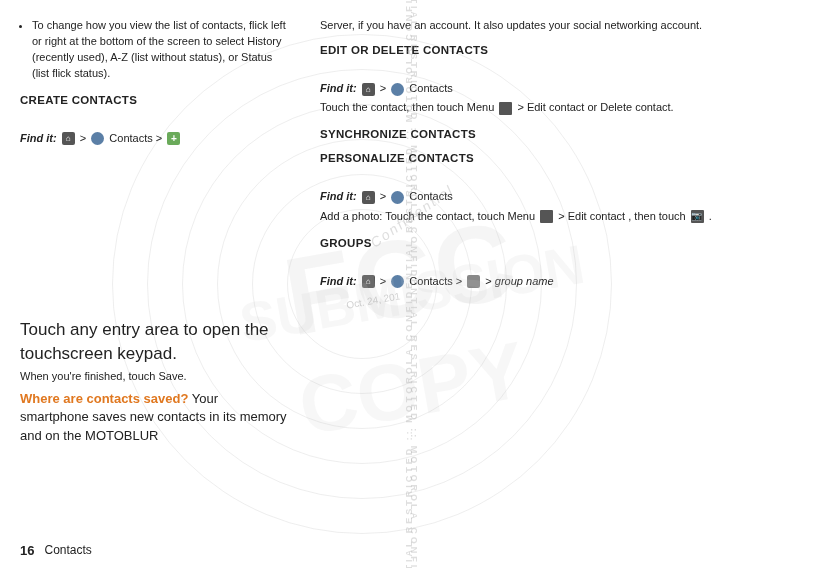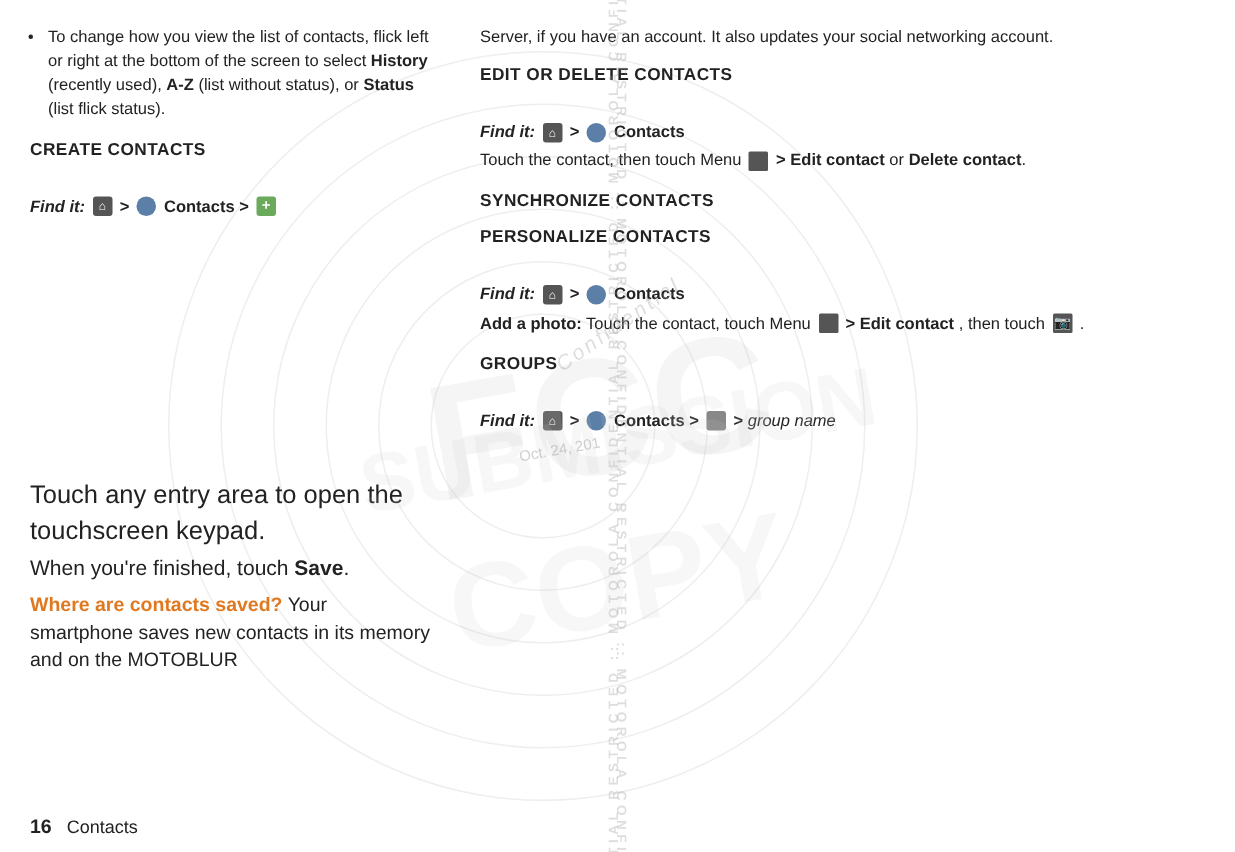--- a/index.html
+++ b/index.html
@@ -144,21 +144,21 @@
       margin-bottom: 10px;
     }
 
     .find-it-line {
       font-size: 11px;
       margin-bottom: 4px;
       line-height: 1.5;
       margin-top: 24px;
     }
 
-    .bold { font-weight: bold; }
+    .bold { font-weight: normal; }
     .italic { font-style: italic; }
     .bold-italic { font-weight: bold; font-style: italic; }
 
     
     .bullet-list {
       padding-left: 12px;
     }
 
     .bullet-list li {
       font-size: 11px;
@@ -276,21 +276,21 @@
           <span class="bold">Contacts</span>
           <span class="bold"> &gt; </span>
           <span style="display:inline-block;width:13px;height:13px;background:#6aaa5a;border-radius:2px;vertical-align:middle;margin:0 2px;font-size:10px;color:#fff;text-align:center;line-height:13px;font-weight:bold;">+</span>
         </div>
       </div>
 
       <div style="height: 160px;"></div>
 
       <div class="bottom-text">
         <div style="font-size:17px;margin-bottom:3px;">Touch any entry area to open the touchscreen keypad.</div>
-        <div style="font-size:14px;margin-bottom:6px;">
+        <div style="font-size:11px;margin-bottom:6px;">
           <span>When you're finished, touch</span>
           <span class="bold">Save</span><span>.</span>
         </div>
         <div style="font-size:13px;line-height:1.4;">
           <span class="orange-text">Where are contacts saved?</span>
           <span> </span><span>Your smartphone saves new contacts in its memory and on the MOTOBLUR</span>
         </div>
       </div>
 
     </div>
@@ -354,18 +354,18 @@
           <span class="bold"> &gt; </span>
           <span style="display:inline-block;width:13px;height:13px;background:#888;border-radius:2px;vertical-align:middle;margin:0 2px;"></span>
           <span class="bold"> &gt; </span>
           <span class="italic">group name</span>
         </div>
       </div>
 
     </div>
   </div>
 
-  <div style="position:absolute;bottom:10px;left:20px;display:flex;align-items:flex-end;gap:10px;">
+  <div style="position:absolute;bottom:10px;left:20px;display:flex;align-items:flex-start;gap:10px;">
     <span class="page-number">16</span>
     <span class="page-label">Contacts</span>
   </div>
 
 </div>
 
 </body></html>

